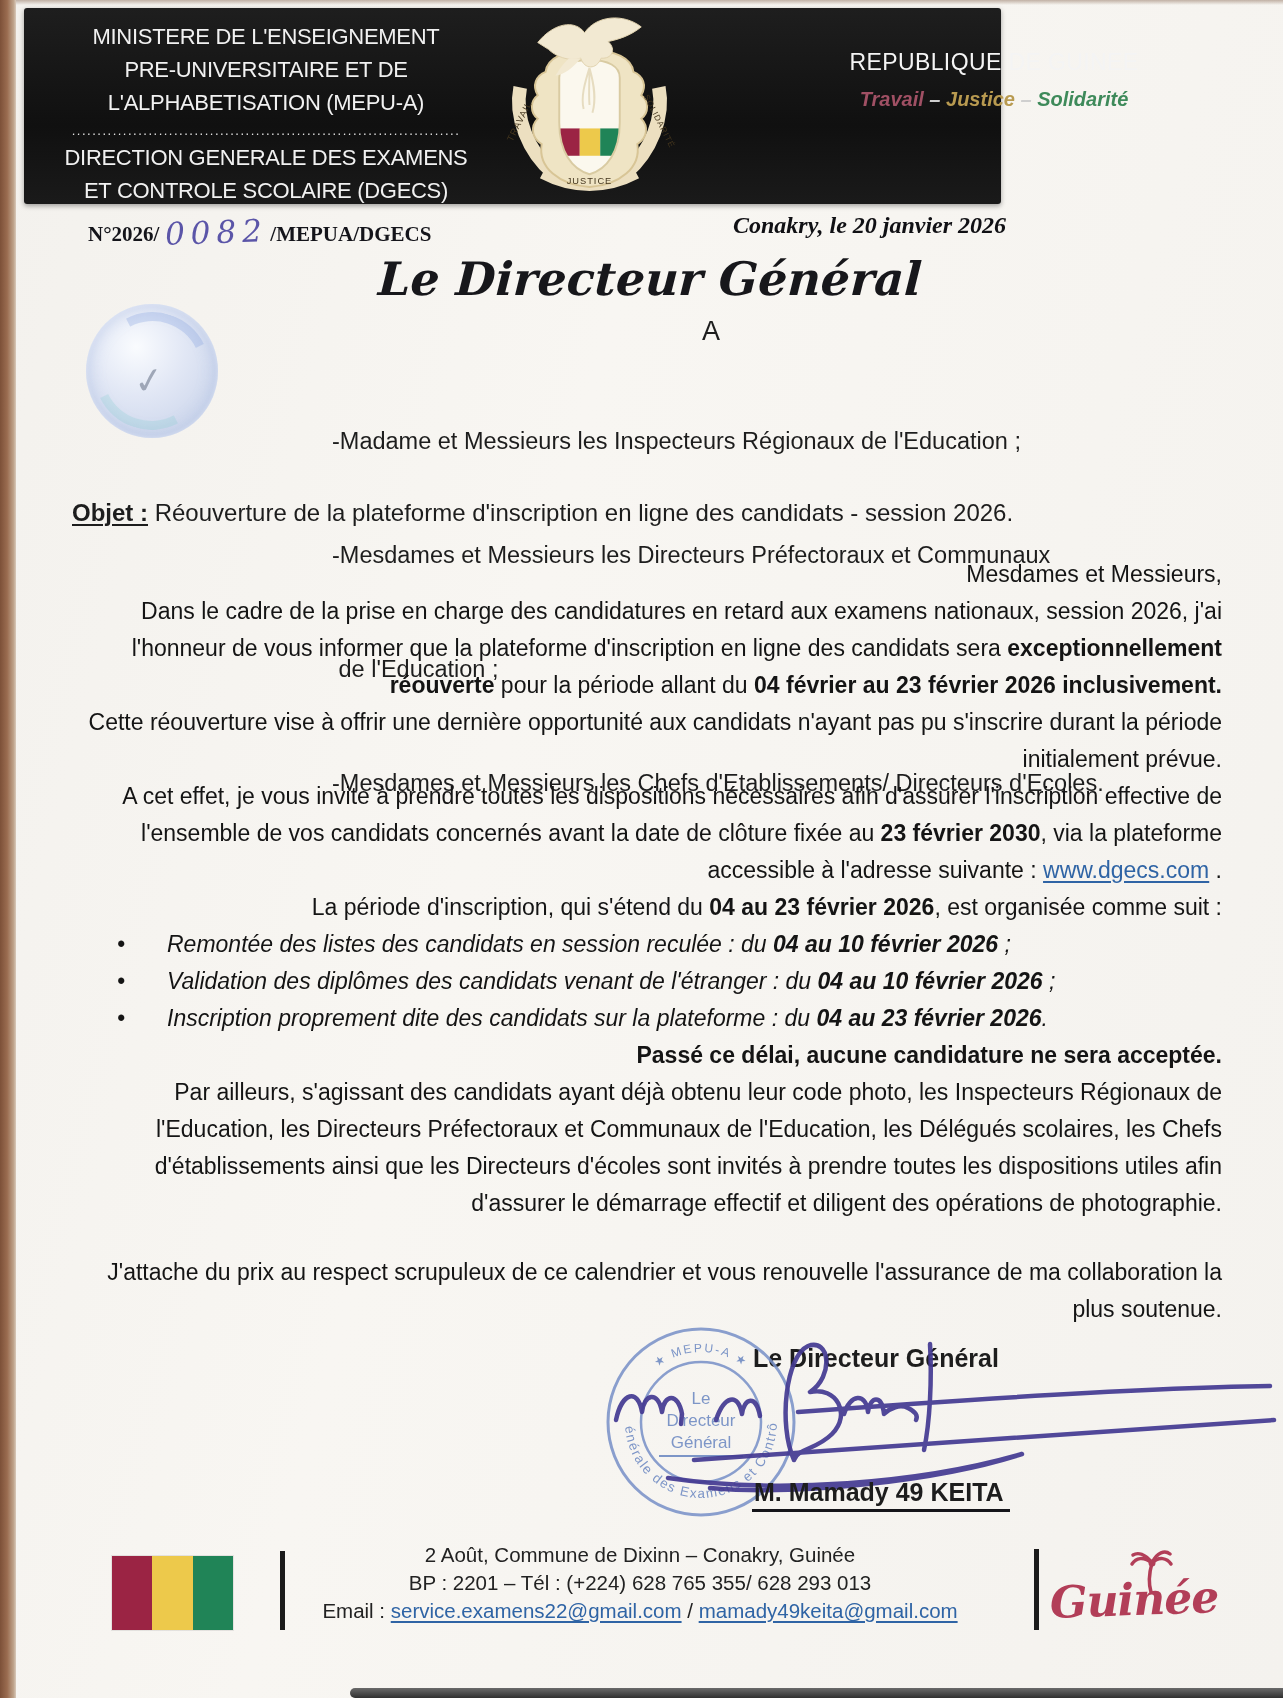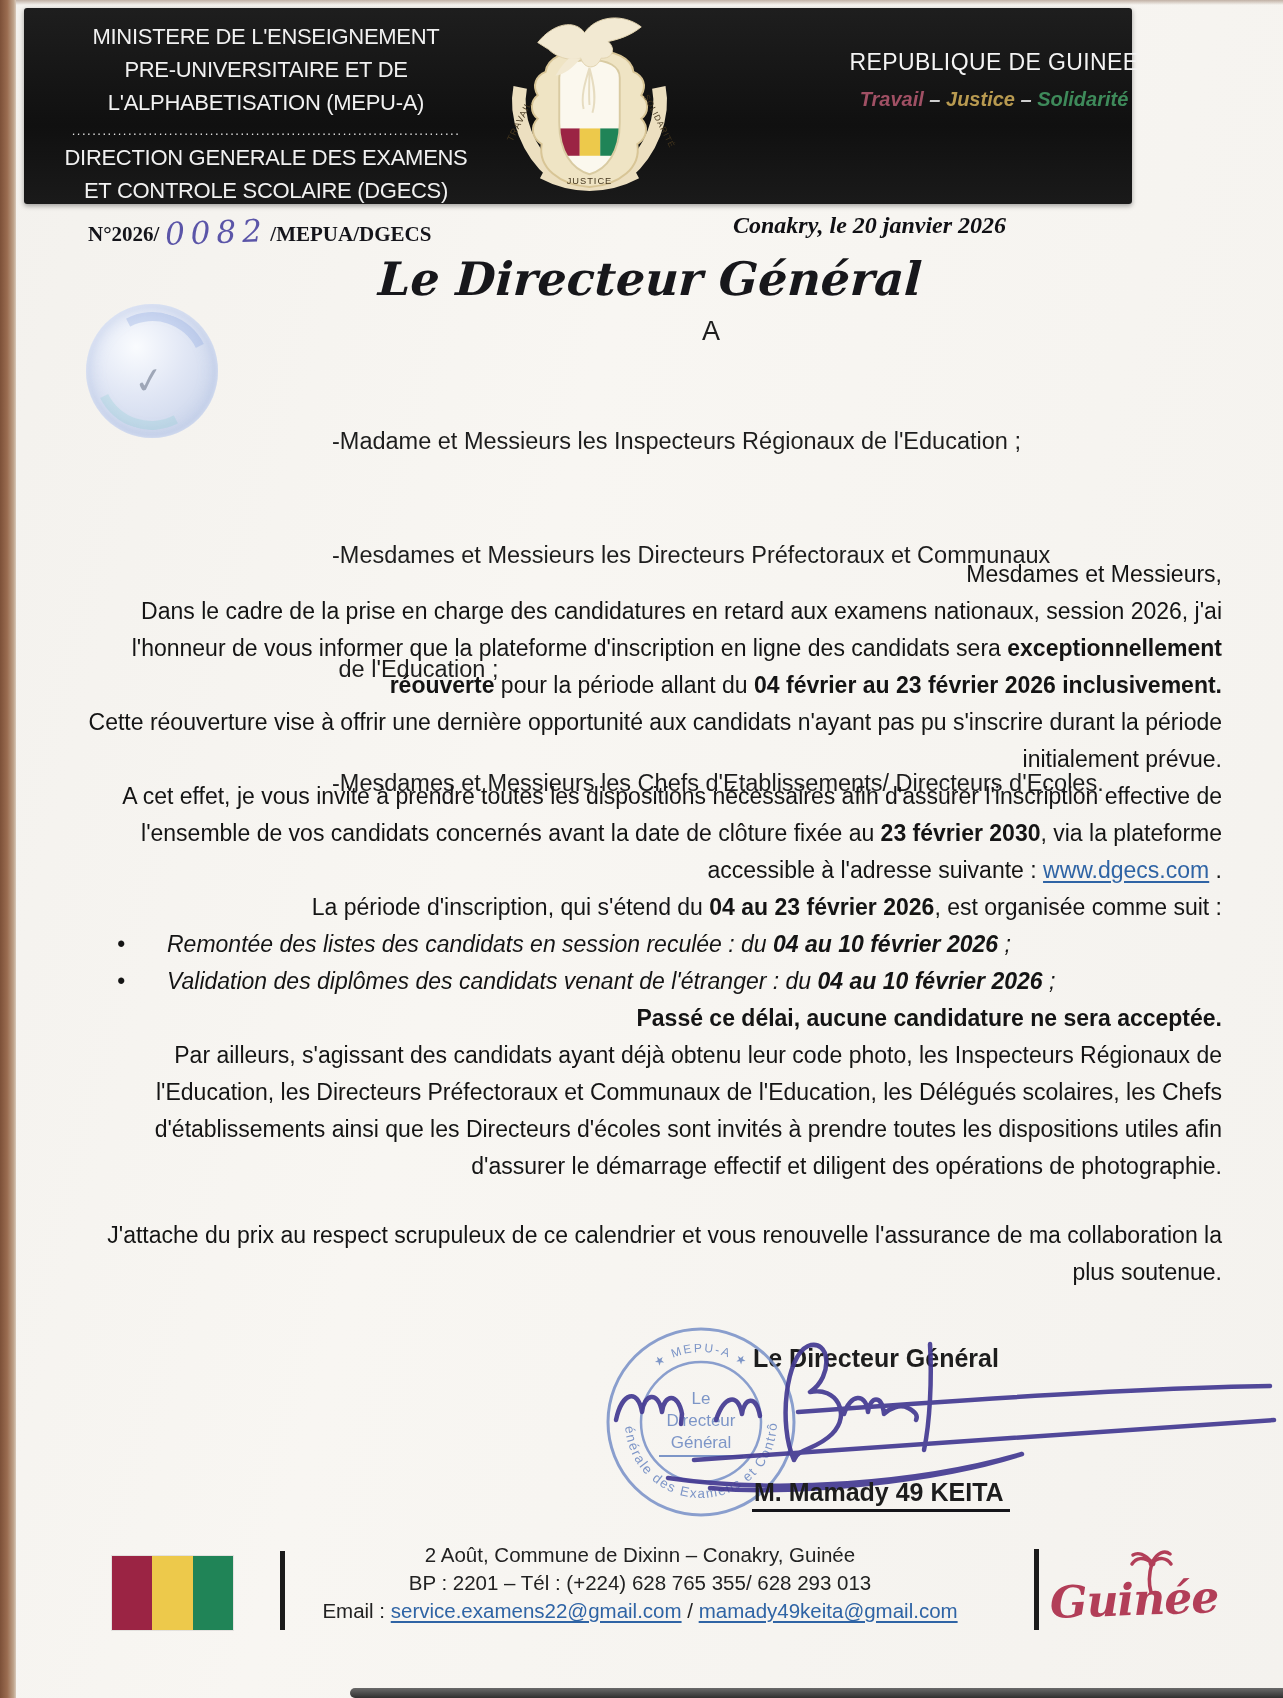--- a/index.html
+++ b/index.html
@@ -7,21 +7,21 @@
         background:linear-gradient(105deg,#f3f1ed,#f8f6f2 40%,#f4f2ee);
         font-family:"Liberation Sans",sans-serif;color:#1d1d1d;}
   
   .scan-left{position:absolute;left:0;top:0;width:16px;height:100%;
         background:linear-gradient(90deg,#7c5038,#9a6c50 45%,#bfa48c 85%,#d9cabb);}
   .scan-top{position:absolute;left:16px;right:0;top:0;height:5px;
         background:linear-gradient(180deg,rgba(140,110,90,.5),rgba(140,110,90,0));}
   .bottom-strip{position:absolute;left:350px;top:1688px;width:933px;height:10px;
         background:linear-gradient(180deg,#6a6a6a,#303030);border-radius:5px 0 0 5px;}
   
-  .banner{position:absolute;left:24px;top:8px;width:1108px;height:196px;border-radius:3px;
+  .banner{position:absolute;left:24px;top:8px;width:977px;height:196px;border-radius:3px;
         background:linear-gradient(180deg,#1e1e1e,#101010 60%,#1a1a1a);
         box-shadow:0 2px 5px rgba(0,0,0,.35);}
   .banner .left{position:absolute;left:14px;top:12px;width:456px;text-align:center;color:#f1f1f1;}
   .b-line{font-size:22px;line-height:33px;letter-spacing:-.3px;}
   .dots{font-size:13px;letter-spacing:1.5px;color:#e0e0e0;line-height:15px;margin:4px 0 3px;
         white-space:nowrap;overflow:hidden;}
   .banner .right{position:absolute;left:742px;top:18px;width:456px;text-align:center;color:#f4f4f4;}
   .republic{font-size:23px;letter-spacing:.4px;margin-top:23px;}
   .motto{margin-top:12px;font-size:20px;font-style:italic;font-weight:bold;}
   .emblem{position:absolute;left:487px;top:6px;width:205px;height:198px;}
@@ -137,30 +137,34 @@
     <div>-Madame et Messieurs les Inspecteurs Régionaux de l'Education ;</div>
     <div>-Mesdames et Messieurs les Directeurs Préfectoraux et Communaux</div>
     <div> de l'Education ;</div>
     <div>-Mesdames et Messieurs les Chefs d'Etablissements/ Directeurs d'Ecoles.</div>
   </div>
 
   <div class="seal">
     <span class="chk">✓</span>
   </div>
 
+  <div class="objet">
+    <span class="label">Objet :</span><span> Réouverture de la plateforme d'inscription en ligne des candidats - session 2026.</span>
+  </div>
 
   <div class="body">
     <p>Mesdames et Messieurs,</p>
     <p><span>Dans le cadre de la prise en charge des candidatures en retard aux examens nationaux, session 2026, j'ai l'honneur de vous informer que la plateforme d'inscription en ligne des candidats sera </span><span class="b">exceptionnellement réouverte</span><span> pour la période allant du </span><span class="b">04 février au 23 février 2026 inclusivement.</span></p>
     <p><span>Cette réouverture vise à offrir une dernière opportunité aux candidats n'ayant pas pu s'inscrire durant la période initialement prévue.</span></p>
     <p><span>A cet effet, je vous invite à prendre toutes les dispositions nécessaires afin d'assurer l'inscription effective de l'ensemble de vos candidats concernés avant la date de clôture fixée au </span><span class="b">23 février 2030</span><span>, via la plateforme accessible à l'adresse suivante : </span><span class="link">www.dgecs.com</span><span> .</span></p>
     <p><span>La période d'inscription, qui s'étend du </span><span class="b">04 au 23 février 2026</span><span>, est organisée comme suit :</span></p>
     <ul class="bullets">
       <li><span>Remontée des listes des candidats en session reculée : du </span><span class="b">04 au 10 février 2026</span><span> ;</span></li>
       <li><span>Validation des diplômes des candidats venant de l'étranger : du </span><span class="b">04 au 10 février 2026</span><span> ;</span></li>
+      <li><span>Inscription proprement dite des candidats sur la plateforme : du </span><span class="b">04 au 23 février 2026</span><span>.</span></li>
     </ul>
     <p><span class="b">Passé ce délai, aucune candidature ne sera acceptée.</span></p>
     <p><span>Par ailleurs, s'agissant des candidats ayant déjà obtenu leur code photo, les Inspecteurs Régionaux de l'Education, les Directeurs Préfectoraux et Communaux de l'Education, les Délégués scolaires, les Chefs d'établissements ainsi que les Directeurs d'écoles sont invités à prendre toutes les dispositions utiles afin d'assurer le démarrage effectif et diligent des opérations de photographie.</span></p>
     <div class="gap"></div>
     <p><span>J'attache du prix au respect scrupuleux de ce calendrier et vous renouvelle l'assurance de ma collaboration la plus soutenue.</span></p>
   </div>
 
   <div class="sig-heading">Le Directeur Général</div>
 
   <svg class="stamp" viewBox="0 0 200 200" xmlns="http://www.w3.org/2000/svg" xmlns:xlink="http://www.w3.org/1999/xlink">

